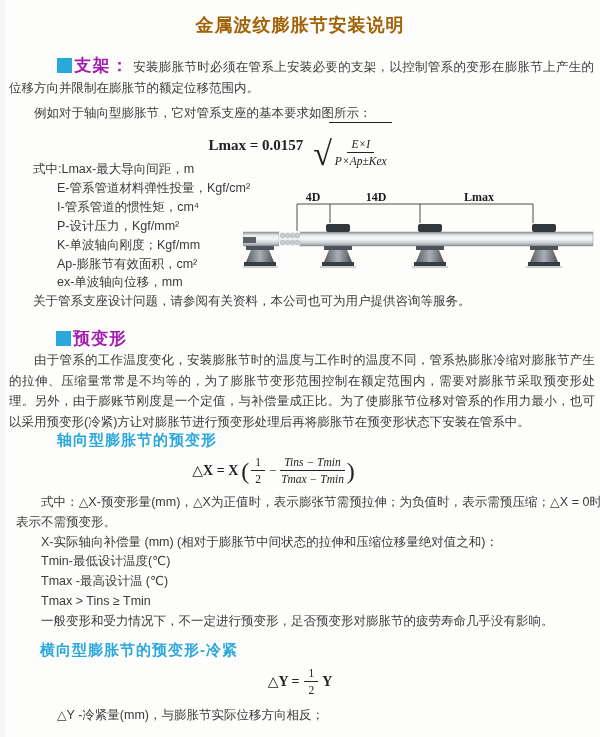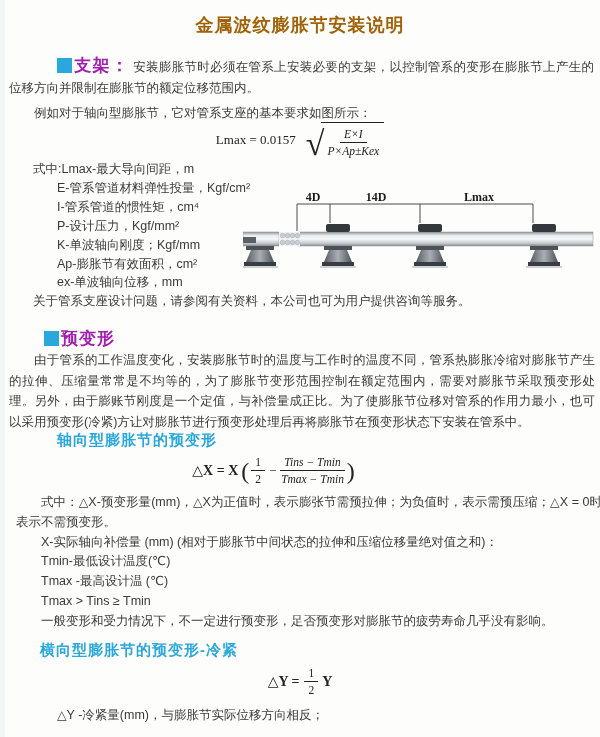--- a/index.html
+++ b/index.html
@@ -17,36 +17,36 @@
   .blue { color:#a21caf; }
 
   .p-support { position:absolute; top:55px; left:9px; width:585px; text-align:justify; text-indent:48px; }
   .sec-head-inline { font-size:17px; font-weight:bold; letter-spacing:1px; margin-right:4px; }
 
   .p-example { position:absolute; top:103px; left:34px; }
 
   
   .formula1 { position:absolute; top:122px; left:0; width:600px; display:flex; justify-content:center; align-items:center;
               font-family:"Liberation Serif","DejaVu Serif",serif; color:#222; }
-  .f-lhs { font-weight:normal; font-size:13px; margin-right:10px; }
+  .f-lhs { font-weight:bold; font-size:15px; margin-right:10px; }
   .sqrt { display:inline-flex; align-items:flex-end; }
   .sqrt-sign { font-size:34px; line-height:30px; font-weight:400; margin-right:-3px; color:#222; }
-  .radicand { border-top:1.4px solid #222; padding:1px 5px 0 6px; }
+  .radicand { border-top:1.4px solid #222; padding:11px 5px 0 6px; }
   .frac { display:inline-flex; flex-direction:column; align-items:center; font-size:11.5px; line-height:1.25; font-style:italic; }
   .frac .num { border-bottom:1px solid #222; padding:0 4px 1px; }
   .frac .den { padding-top:1px; }
 
   .defs { position:absolute; top:160px; left:33px; width:420px; }
   .defs p { font-size:12.5px; line-height:18.9px; white-space:nowrap; }
   .defs p.ind { margin-left:24px; }
 
   
   .diagram { position:absolute; left:243px; top:191px; }
 
-  .h-preform { position:absolute; top:327px; left:44px; }
+  .h-preform { position:absolute; top:327px; left:56px; }
   .h-preform .txt { font-size:17px; font-weight:bold; letter-spacing:1px; }
 
   .p-preform { position:absolute; top:350px; left:9px; width:586px; text-align:justify; text-indent:25px; line-height:20.5px; font-size:12.5px; }
 
   .sub-head { position:absolute; font-size:15px; font-weight:bold; letter-spacing:1px; color:#2aa7db; }
   .h-axial { top:431px; left:57px; }
   .h-lateral { top:641px; left:40px; }
 
   
   .formula2 { position:absolute; top:455px; left:0; width:549px; display:flex; justify-content:center; align-items:center;

